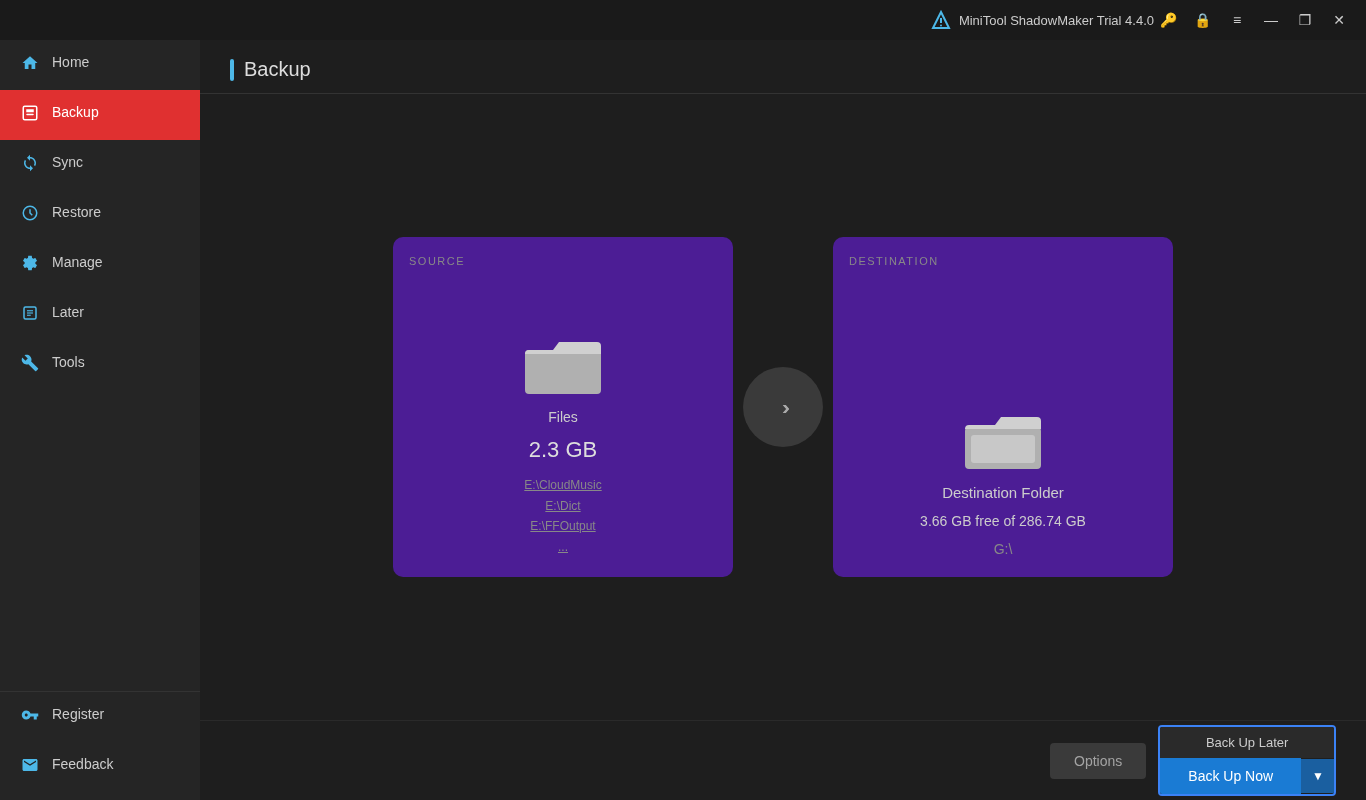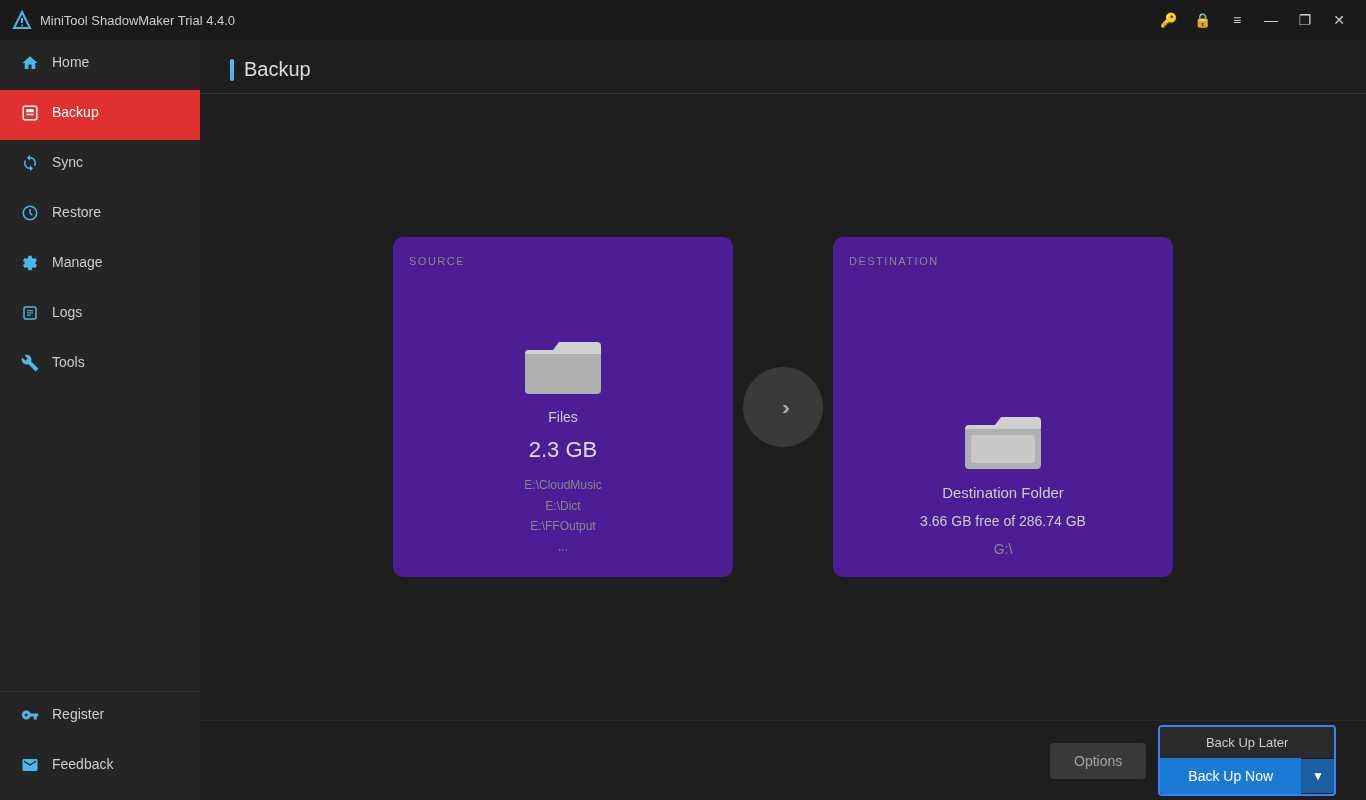--- a/index.html
+++ b/index.html
@@ -13,21 +13,21 @@
       display: flex;
       flex-direction: column;
     }
 
     
     #title-bar {
       height: 40px;
       background: #1a1a1a;
       display: flex;
       align-items: center;
-      justify-content: space-between;
+      justify-content: flex-end;
       padding: 0 12px;
       flex-shrink: 0;
     }
     #title-left {
       display: flex;
       align-items: center;
       gap: 8px;
       color: #ccc;
       font-size: 13px;
     }
@@ -160,20 +160,21 @@
     }
     .card-size {
       font-size: 22px;
       color: #ddd;
       font-weight: 500;
     }
     .card-paths {
       font-size: 12px;
       color: #888;
       line-height: 1.7;
+      text-decoration: underline;
     }
 
     
     .arrow-connector {
       width: 80px;
       height: 80px;
       background: #3a3a3a;
       border-radius: 50%;
       display: flex;
       align-items: center;
@@ -344,21 +345,21 @@
     </div>
     <div class="nav-item">
       <span class="icon">
         <svg width="18" height="18" viewBox="0 0 24 24" fill="#4db8e8">
             <rect x="4" y="4" width="16" height="16" rx="2" fill="none" stroke="#4db8e8" stroke-width="2"></rect>
             <line x1="8" y1="9" x2="16" y2="9" stroke="#4db8e8" stroke-width="1.5"></line>
             <line x1="8" y1="12" x2="16" y2="12" stroke="#4db8e8" stroke-width="1.5"></line>
             <line x1="8" y1="15" x2="13" y2="15" stroke="#4db8e8" stroke-width="1.5"></line>
           </svg>
       </span>
-      <span>Logs</span>
+      <span>Later</span>
     </div>
     <div class="nav-item">
       <span class="icon">
         <svg width="18" height="18" viewBox="0 0 24 24" fill="#4db8e8">
             <path d="M22.7 19l-9.1-9.1c.9-2.3.4-5-1.5-6.9-2-2-5-2.4-7.4-1.3L9 6 6 9 1.6 4.7C.4 7.1.9 10.1 2.9 12.1c1.9 1.9 4.6 2.4 6.9 1.5l9.1 9.1c.4.4 1 .4 1.4 0l2.3-2.3c.5-.4.5-1.1.1-1.4z"></path>
           </svg>
       </span>
       <span>Tools</span>
     </div>
 

